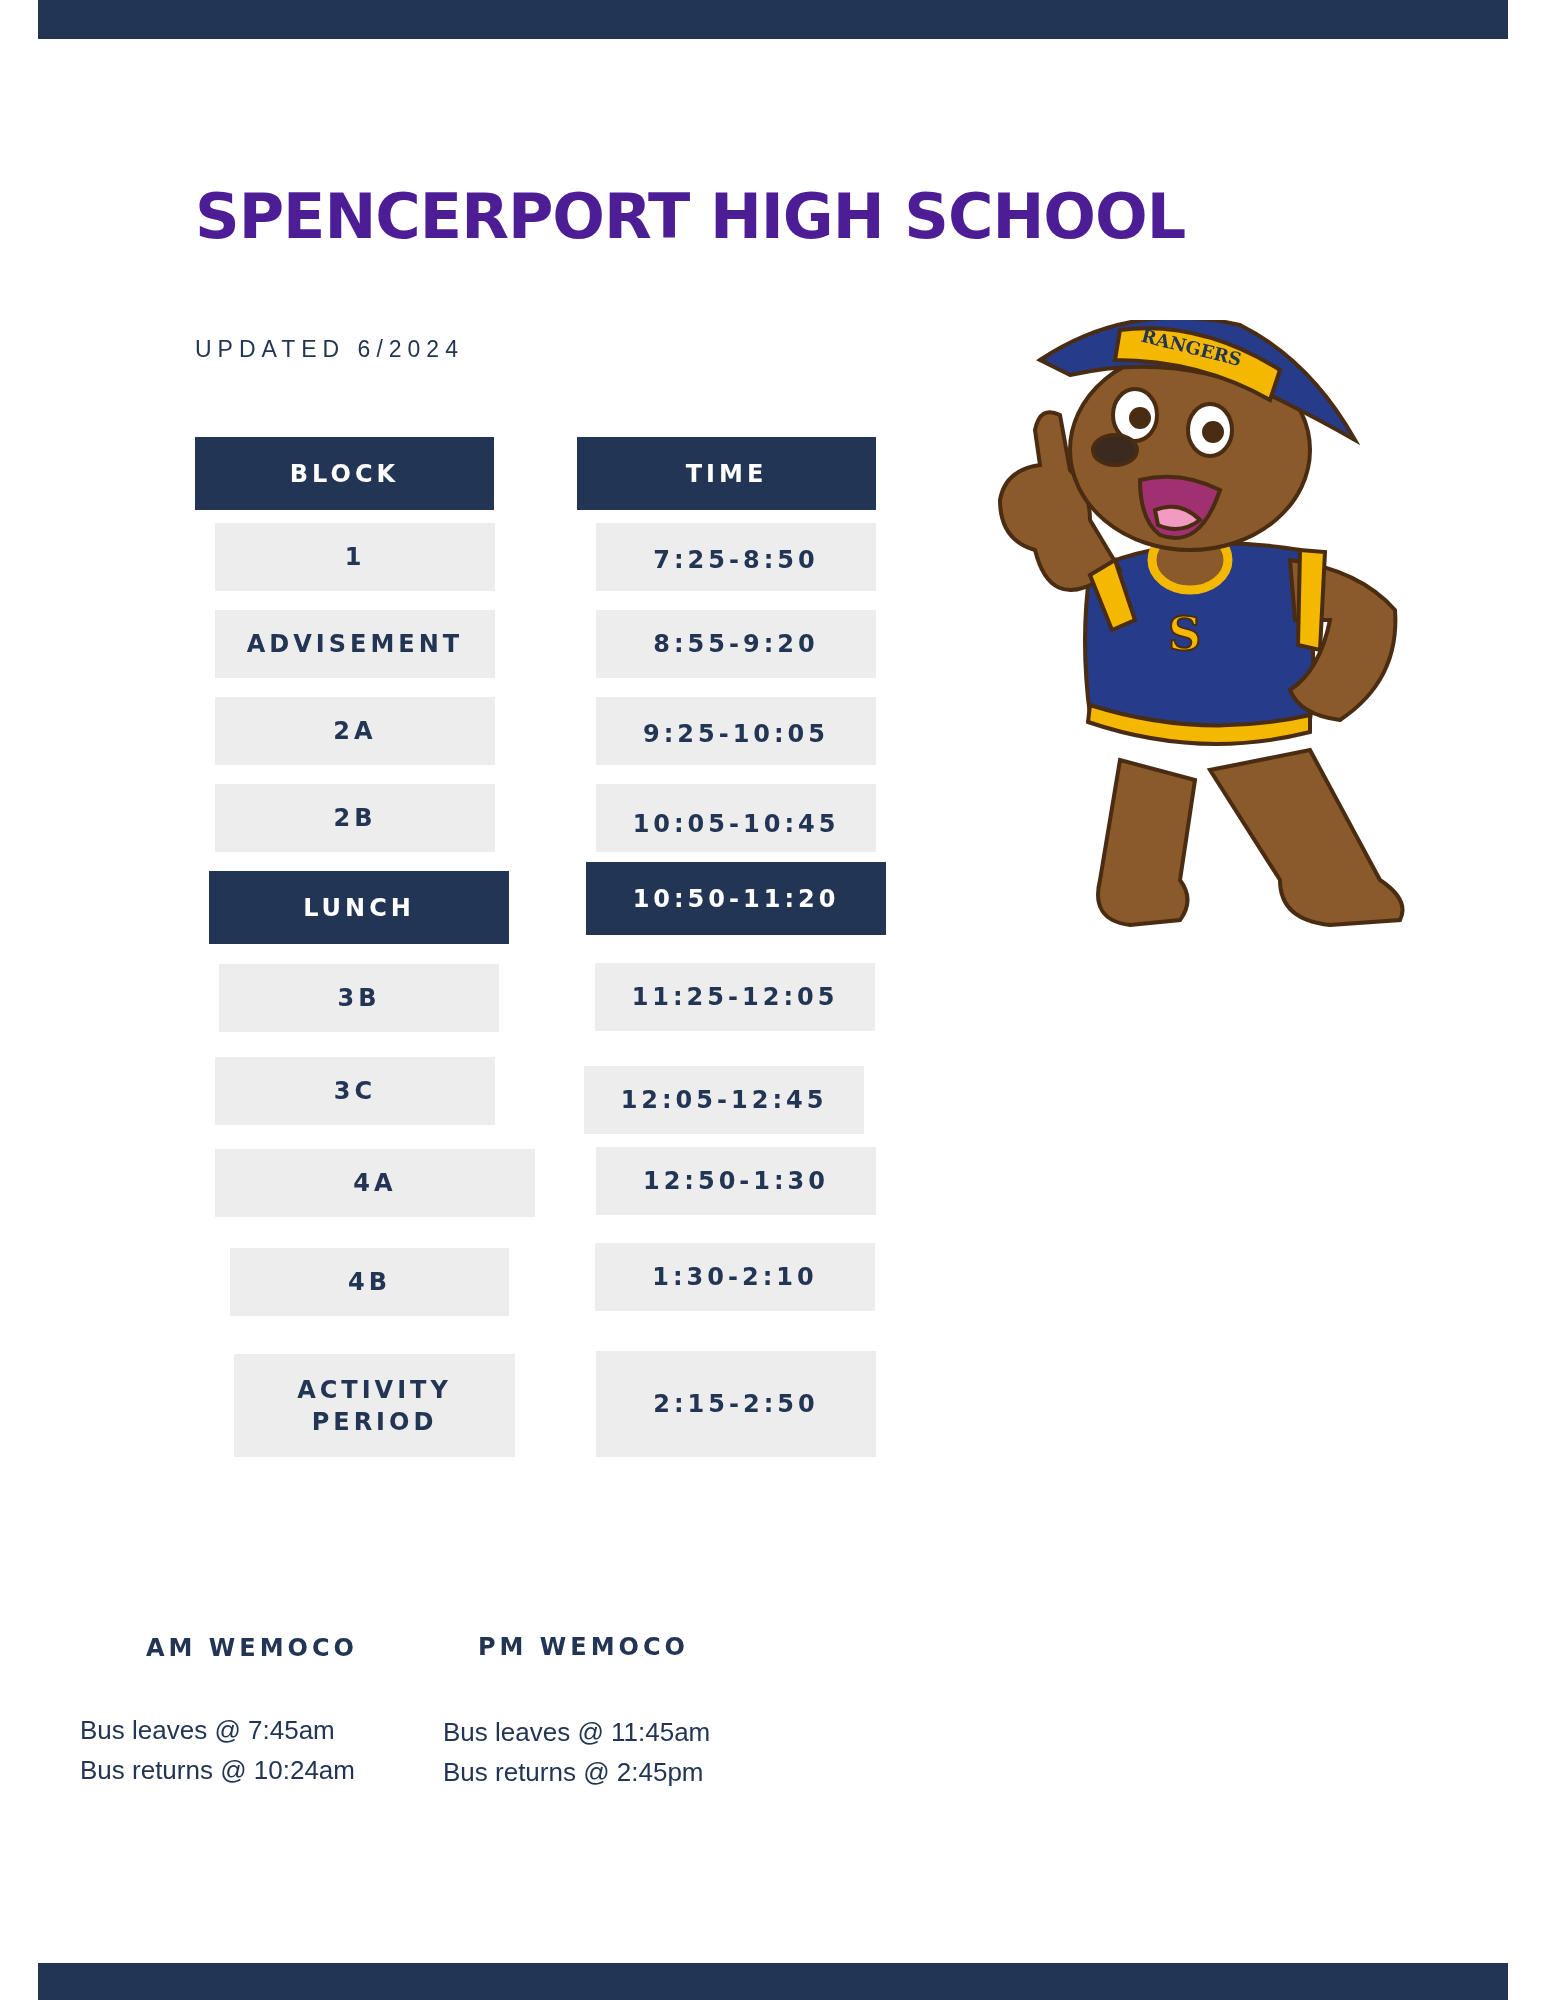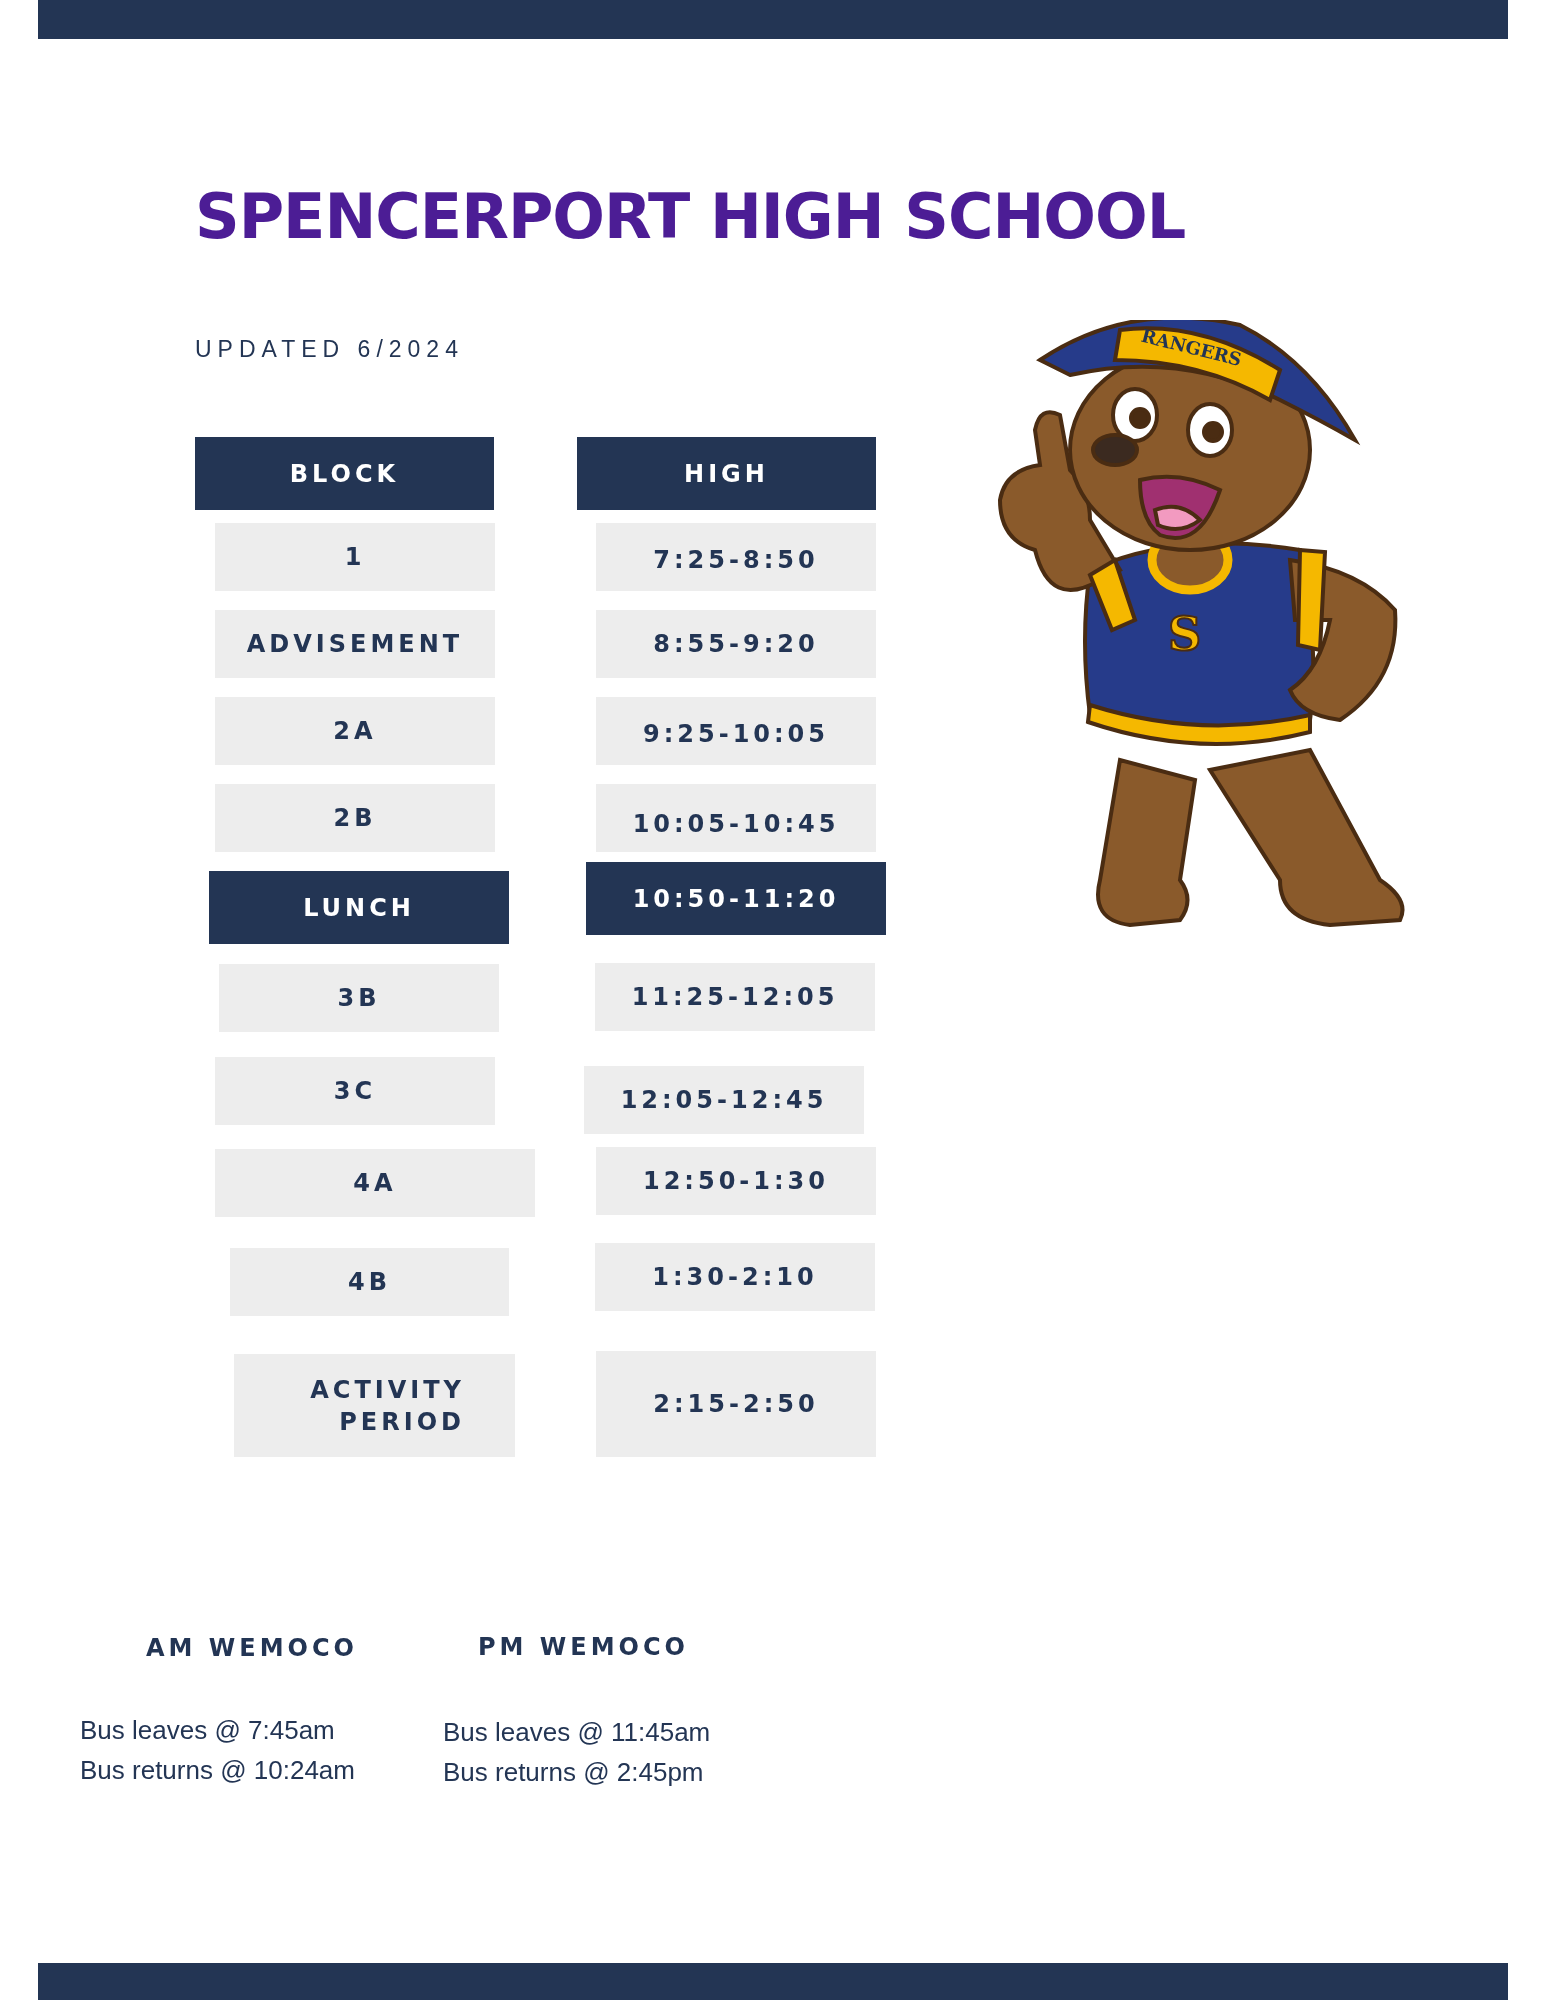--- a/index.html
+++ b/index.html
@@ -1,38 +1,38 @@
 <!DOCTYPE html>
 <html><head>
 <meta charset="utf-8">
 <style>
   html,body{margin:0;padding:0;background:#fff;}
   body{width:1545px;height:2000px;position:relative;overflow:hidden;font-family:"Liberation Sans","DejaVu Sans",sans-serif;color:#233554;}
   .bar{position:absolute;left:38px;width:1470px;background:#233554;}
   .title{position:absolute;left:195px;top:183px;font-family:"DejaVu Sans",sans-serif;font-weight:bold;font-size:62px;line-height:68px;letter-spacing:-1px;color:#4c1d95;margin:0;}
   .updated{position:absolute;left:195px;top:336px;font-size:23px;letter-spacing:6px;color:#233554;}
-  .cell{position:absolute;display:flex;align-items:center;justify-content:center;text-align:right;font-family:"DejaVu Sans",sans-serif;font-weight:bold;font-size:24px;letter-spacing:4px;line-height:32px;box-sizing:border-box;}
+  .cell{position:absolute;display:flex;align-items:center;justify-content:center;text-align:center;font-family:"DejaVu Sans",sans-serif;font-weight:bold;font-size:24px;letter-spacing:4px;line-height:32px;box-sizing:border-box;}
   .hdr{background:#233554;color:#fff;}
   .row{background:#ededed;color:#233554;}
   .wlabel{position:absolute;font-family:"DejaVu Sans",sans-serif;font-weight:bold;font-size:24px;letter-spacing:4px;color:#233554;margin-left:8px;}
   .bus{position:absolute;font-size:26px;line-height:40px;color:#233554;}
   .mascot{position:absolute;left:980px;top:320px;width:460px;height:630px;}
 </style>
 </head>
 <body>
 
 <div class="bar" style="top:0;height:39px;"></div>
 
 <h1 class="title">
   <span>SPENCERPORT HIGH SCHOOL</span><br>
 </h1>
 <div class="updated">UPDATED 6/2024</div>
 
 <div class="cell hdr" style="left:195px;top:437px;width:299px;height:73px;">BLOCK</div>
-<div class="cell hdr" style="left:577px;top:437px;width:299px;height:73px;">HIGH</div>
+<div class="cell hdr" style="left:577px;top:437px;width:299px;height:73px;">TIME</div>
 
 <div class="cell row" style="left:215px;top:523px;width:280px;height:68px;">1</div>
 <div class="cell row" style="left:596px;top:523px;width:280px;height:68px;padding-top:6px;">7:25-8:50</div>
 
 <div class="cell row" style="left:215px;top:610px;width:280px;height:68px;">ADVISEMENT</div>
 <div class="cell row" style="left:596px;top:610px;width:280px;height:68px;">8:55-9:20</div>
 
 <div class="cell row" style="left:215px;top:697px;width:280px;height:68px;">2A</div>
 <div class="cell row" style="left:596px;top:697px;width:280px;height:68px;padding-top:6px;">9:25-10:05</div>
 

